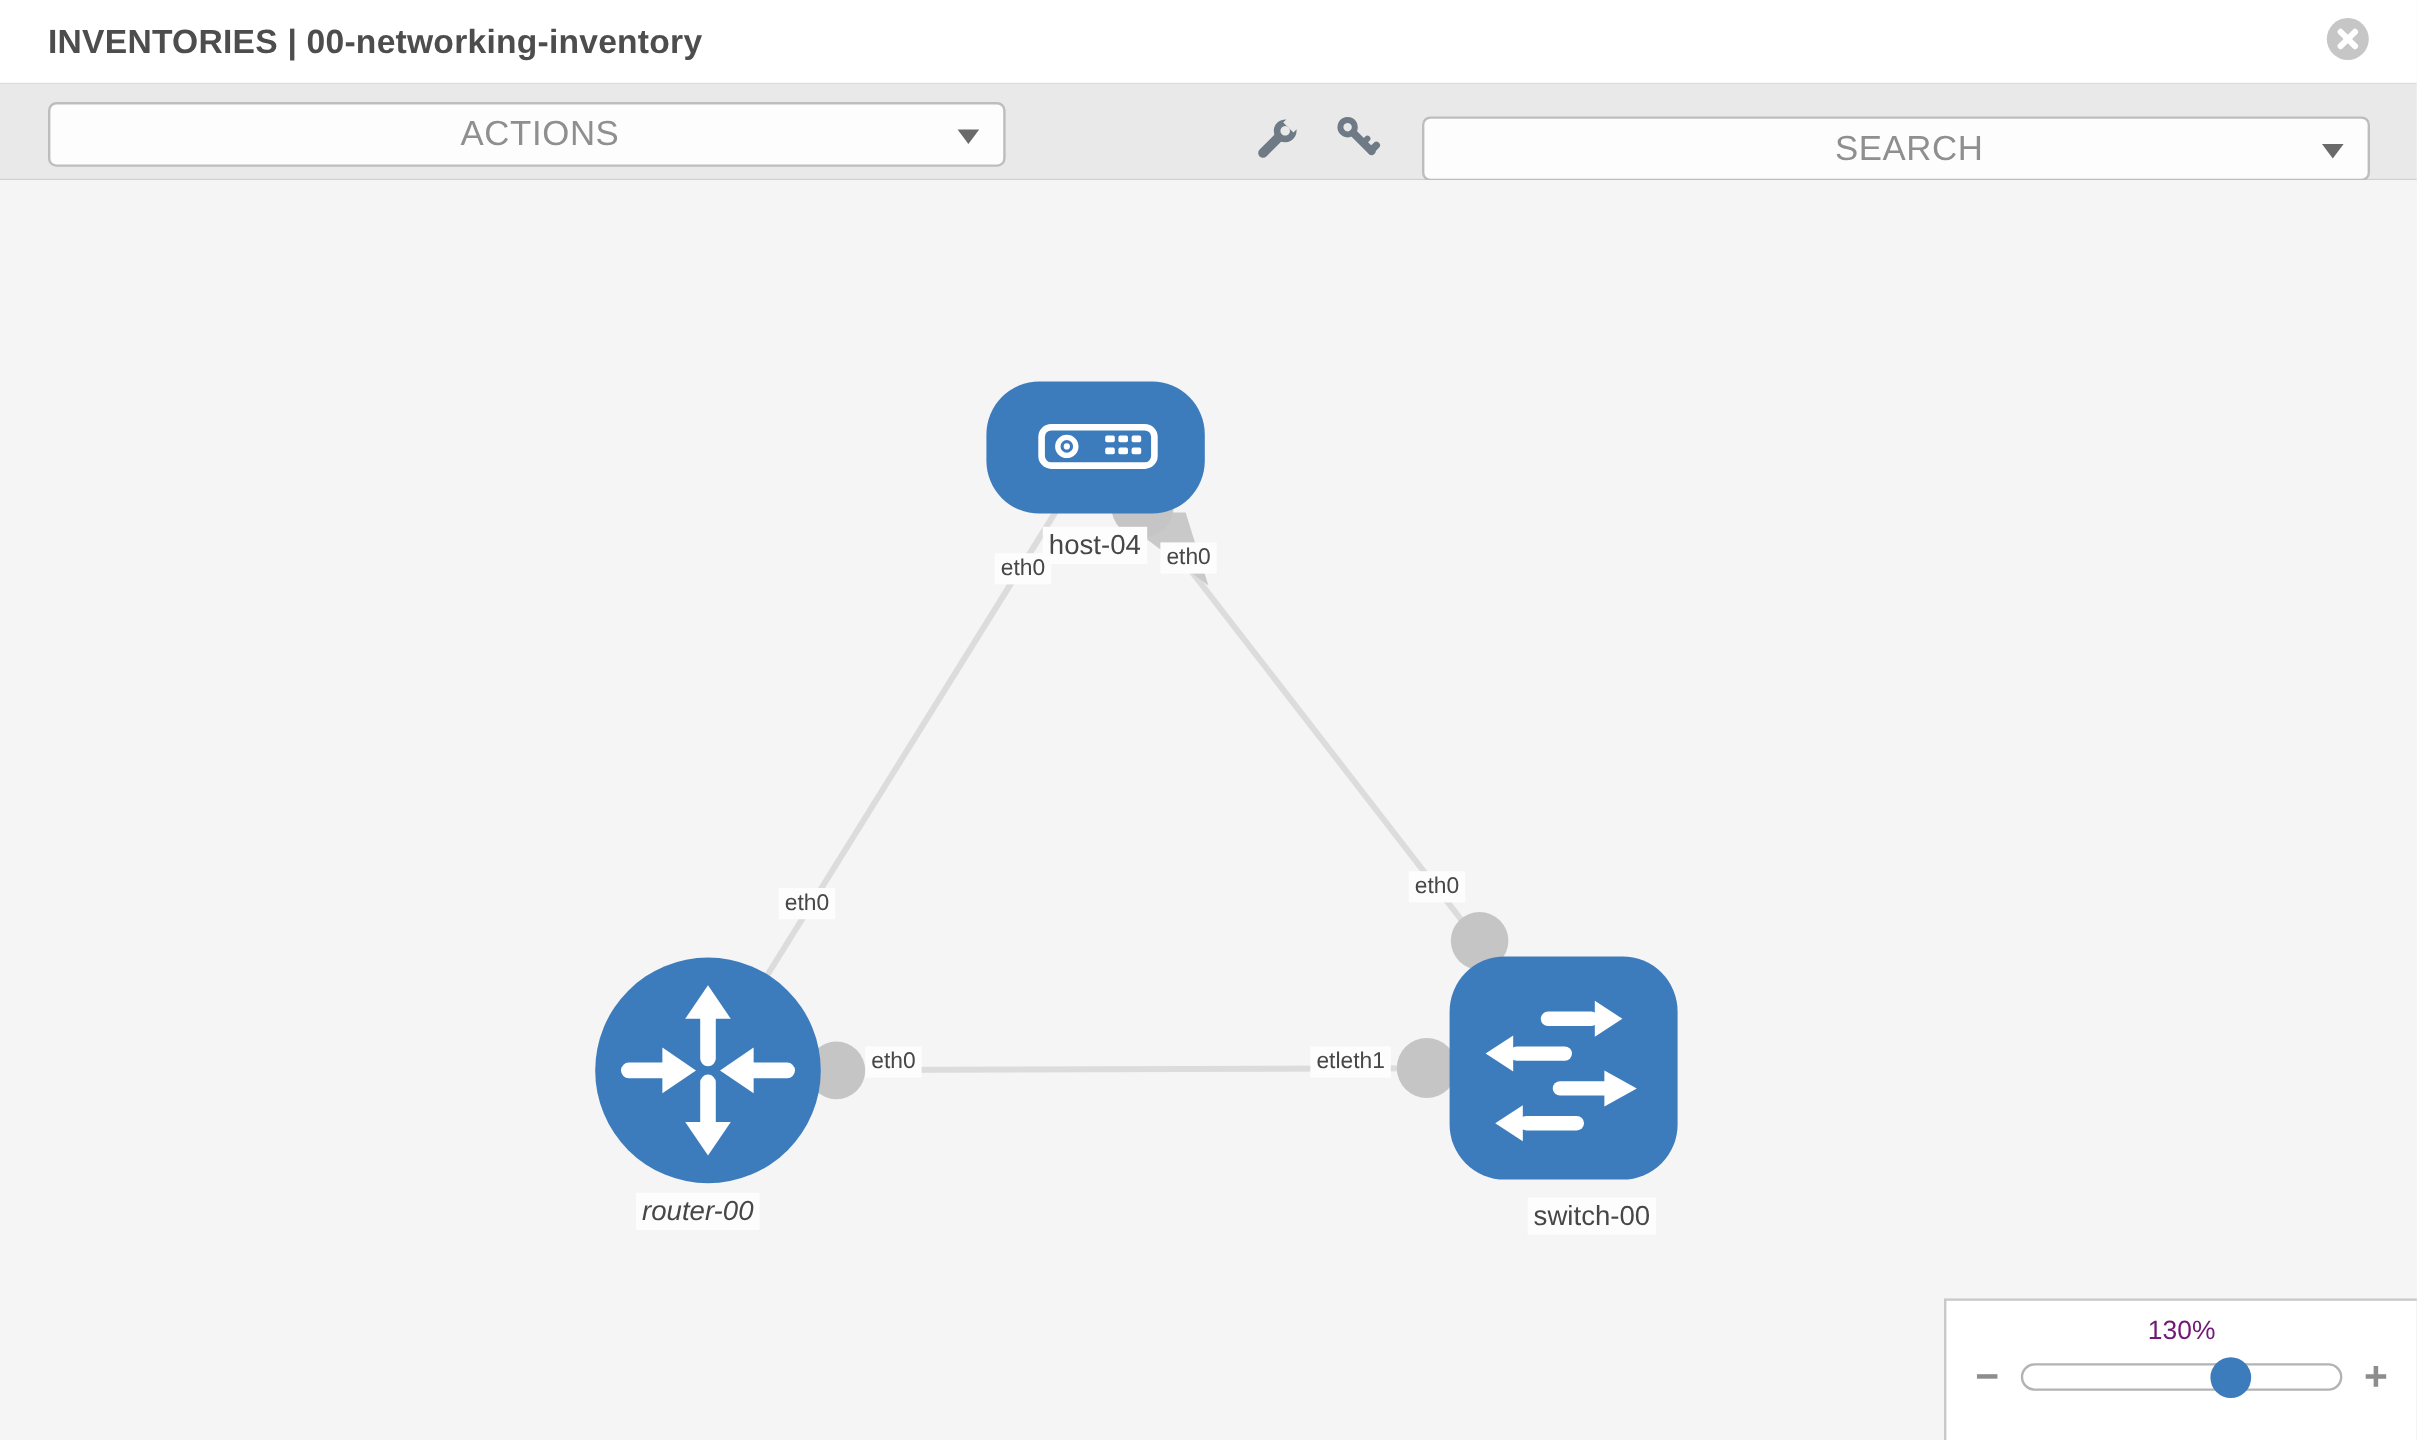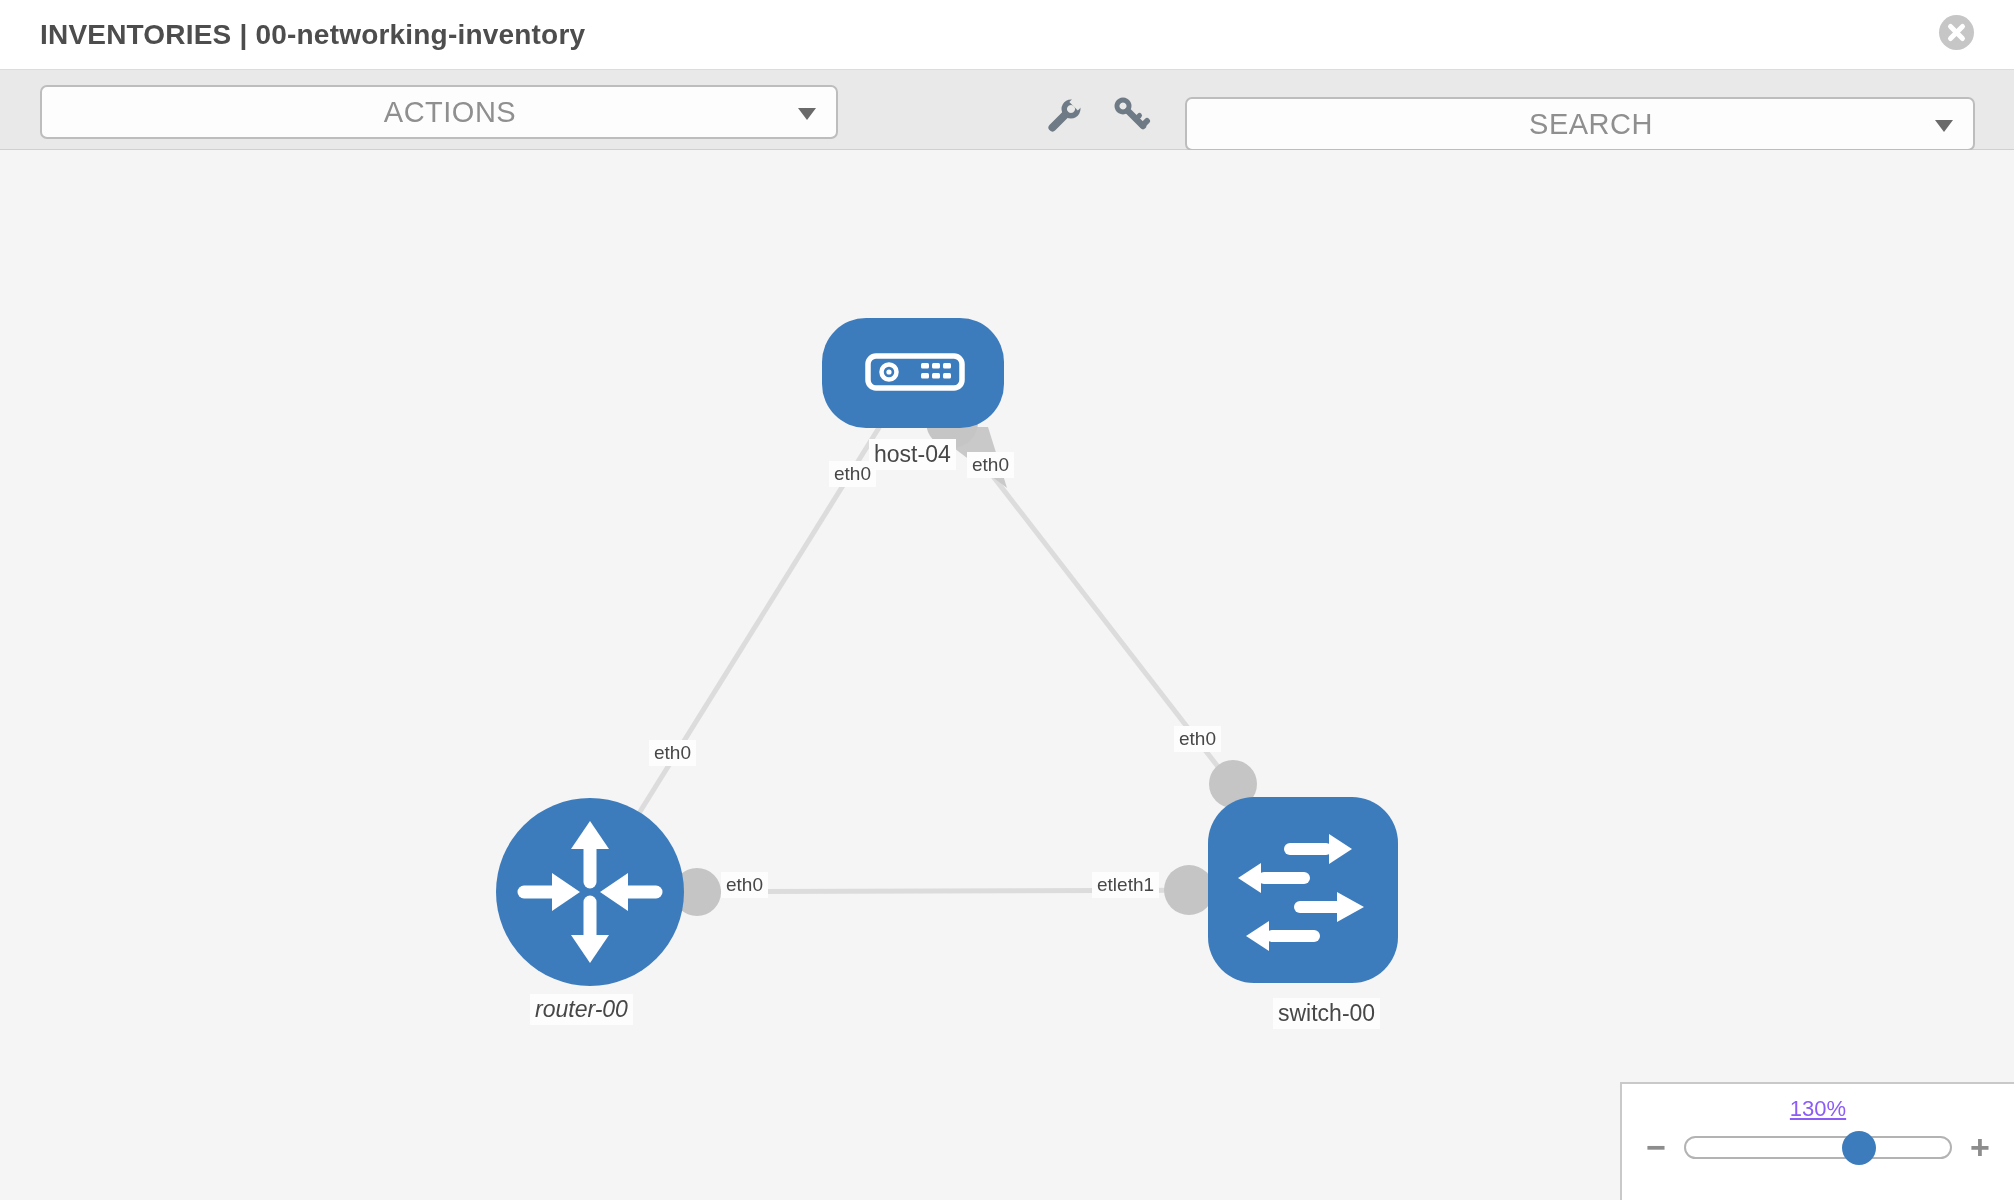--- a/index.html
+++ b/index.html
@@ -62,21 +62,21 @@
   .if-router-top  { left:649px;  top:590px; }
   .if-linkc-left  { left:721px;  top:722px; }
   .if-linkc-right { left:1092px; top:722px; }
   .if-switch-top  { left:1174px; top:576px; }
 
   
   .zoom-panel {
     position:absolute; left:1620px; top:932px; right:-2px; bottom:-2px;
     background:#ffffff; border:2px solid #c9c9c9; padding-top:12px;
   }
-  .zoom-level { text-align:center; font-size:22px; color:#8b5cf6;text-decoration:underline; }
+  .zoom-level { text-align:center; font-size:22px; color:#701a75; }
   .zoom-row { margin-top:8px; display:flex; align-items:center; justify-content:center; gap:18px; }
   .zoom-minus, .zoom-plus {
     font-size:34px; font-weight:bold; color:#8d8d8d; cursor:pointer;
     line-height:1; user-select:none;
   }
   .zoom-track {
     position:relative; width:268px; height:23px; background:#ffffff;
     border:2px solid #b3b3b3; border-radius:12px;
   }
   .zoom-handle {

